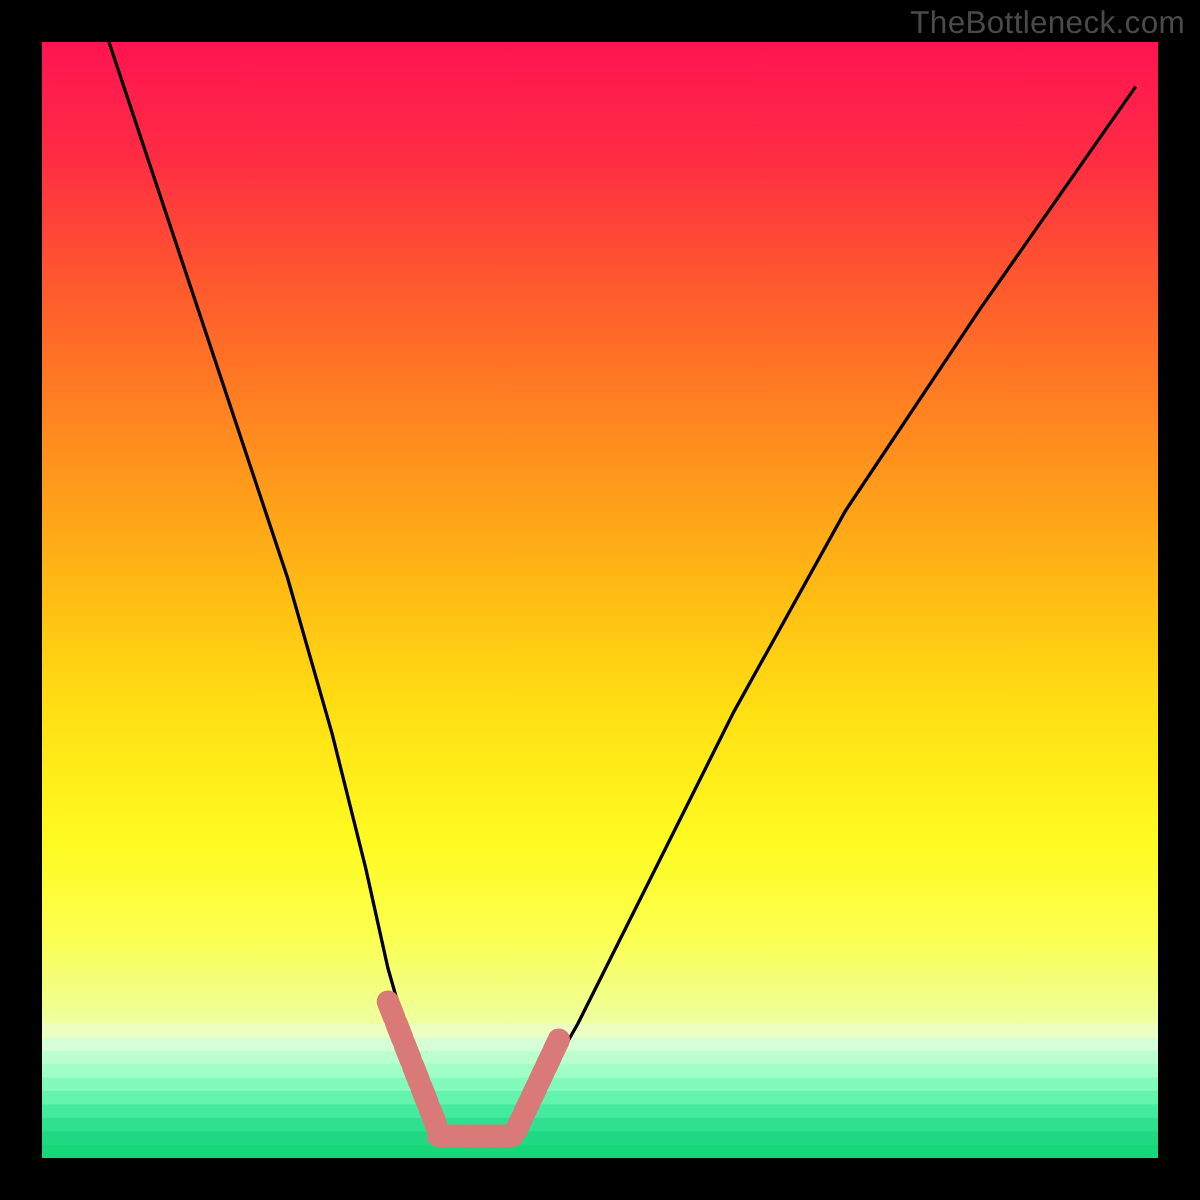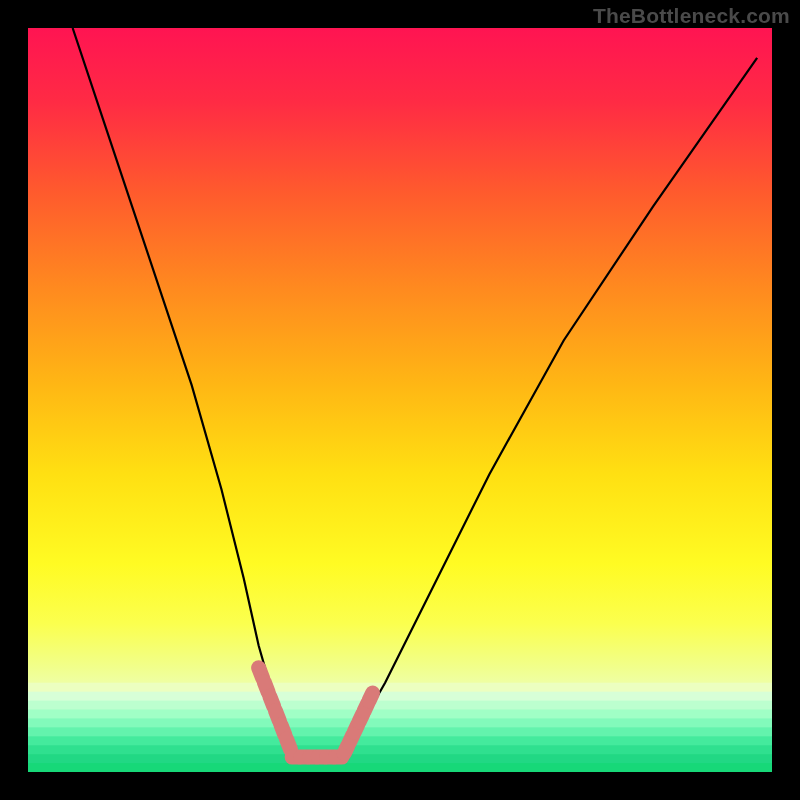--- a/index.html
+++ b/index.html
@@ -26,21 +26,21 @@
     width: 744px;
     height: 744px;
     
   }
   .watermark {
     position: absolute;
     top: 4px;
     right: 10px;
     color: #4a4a4a;
     font-size: 21px;
-    font-weight: 700;
+    font-weight: 400;
     letter-spacing: 0.2px;
     user-select: none;
     text-align: center;
   }
   svg {
     display: block;
   }
 </style>
 </head>
 <body>

